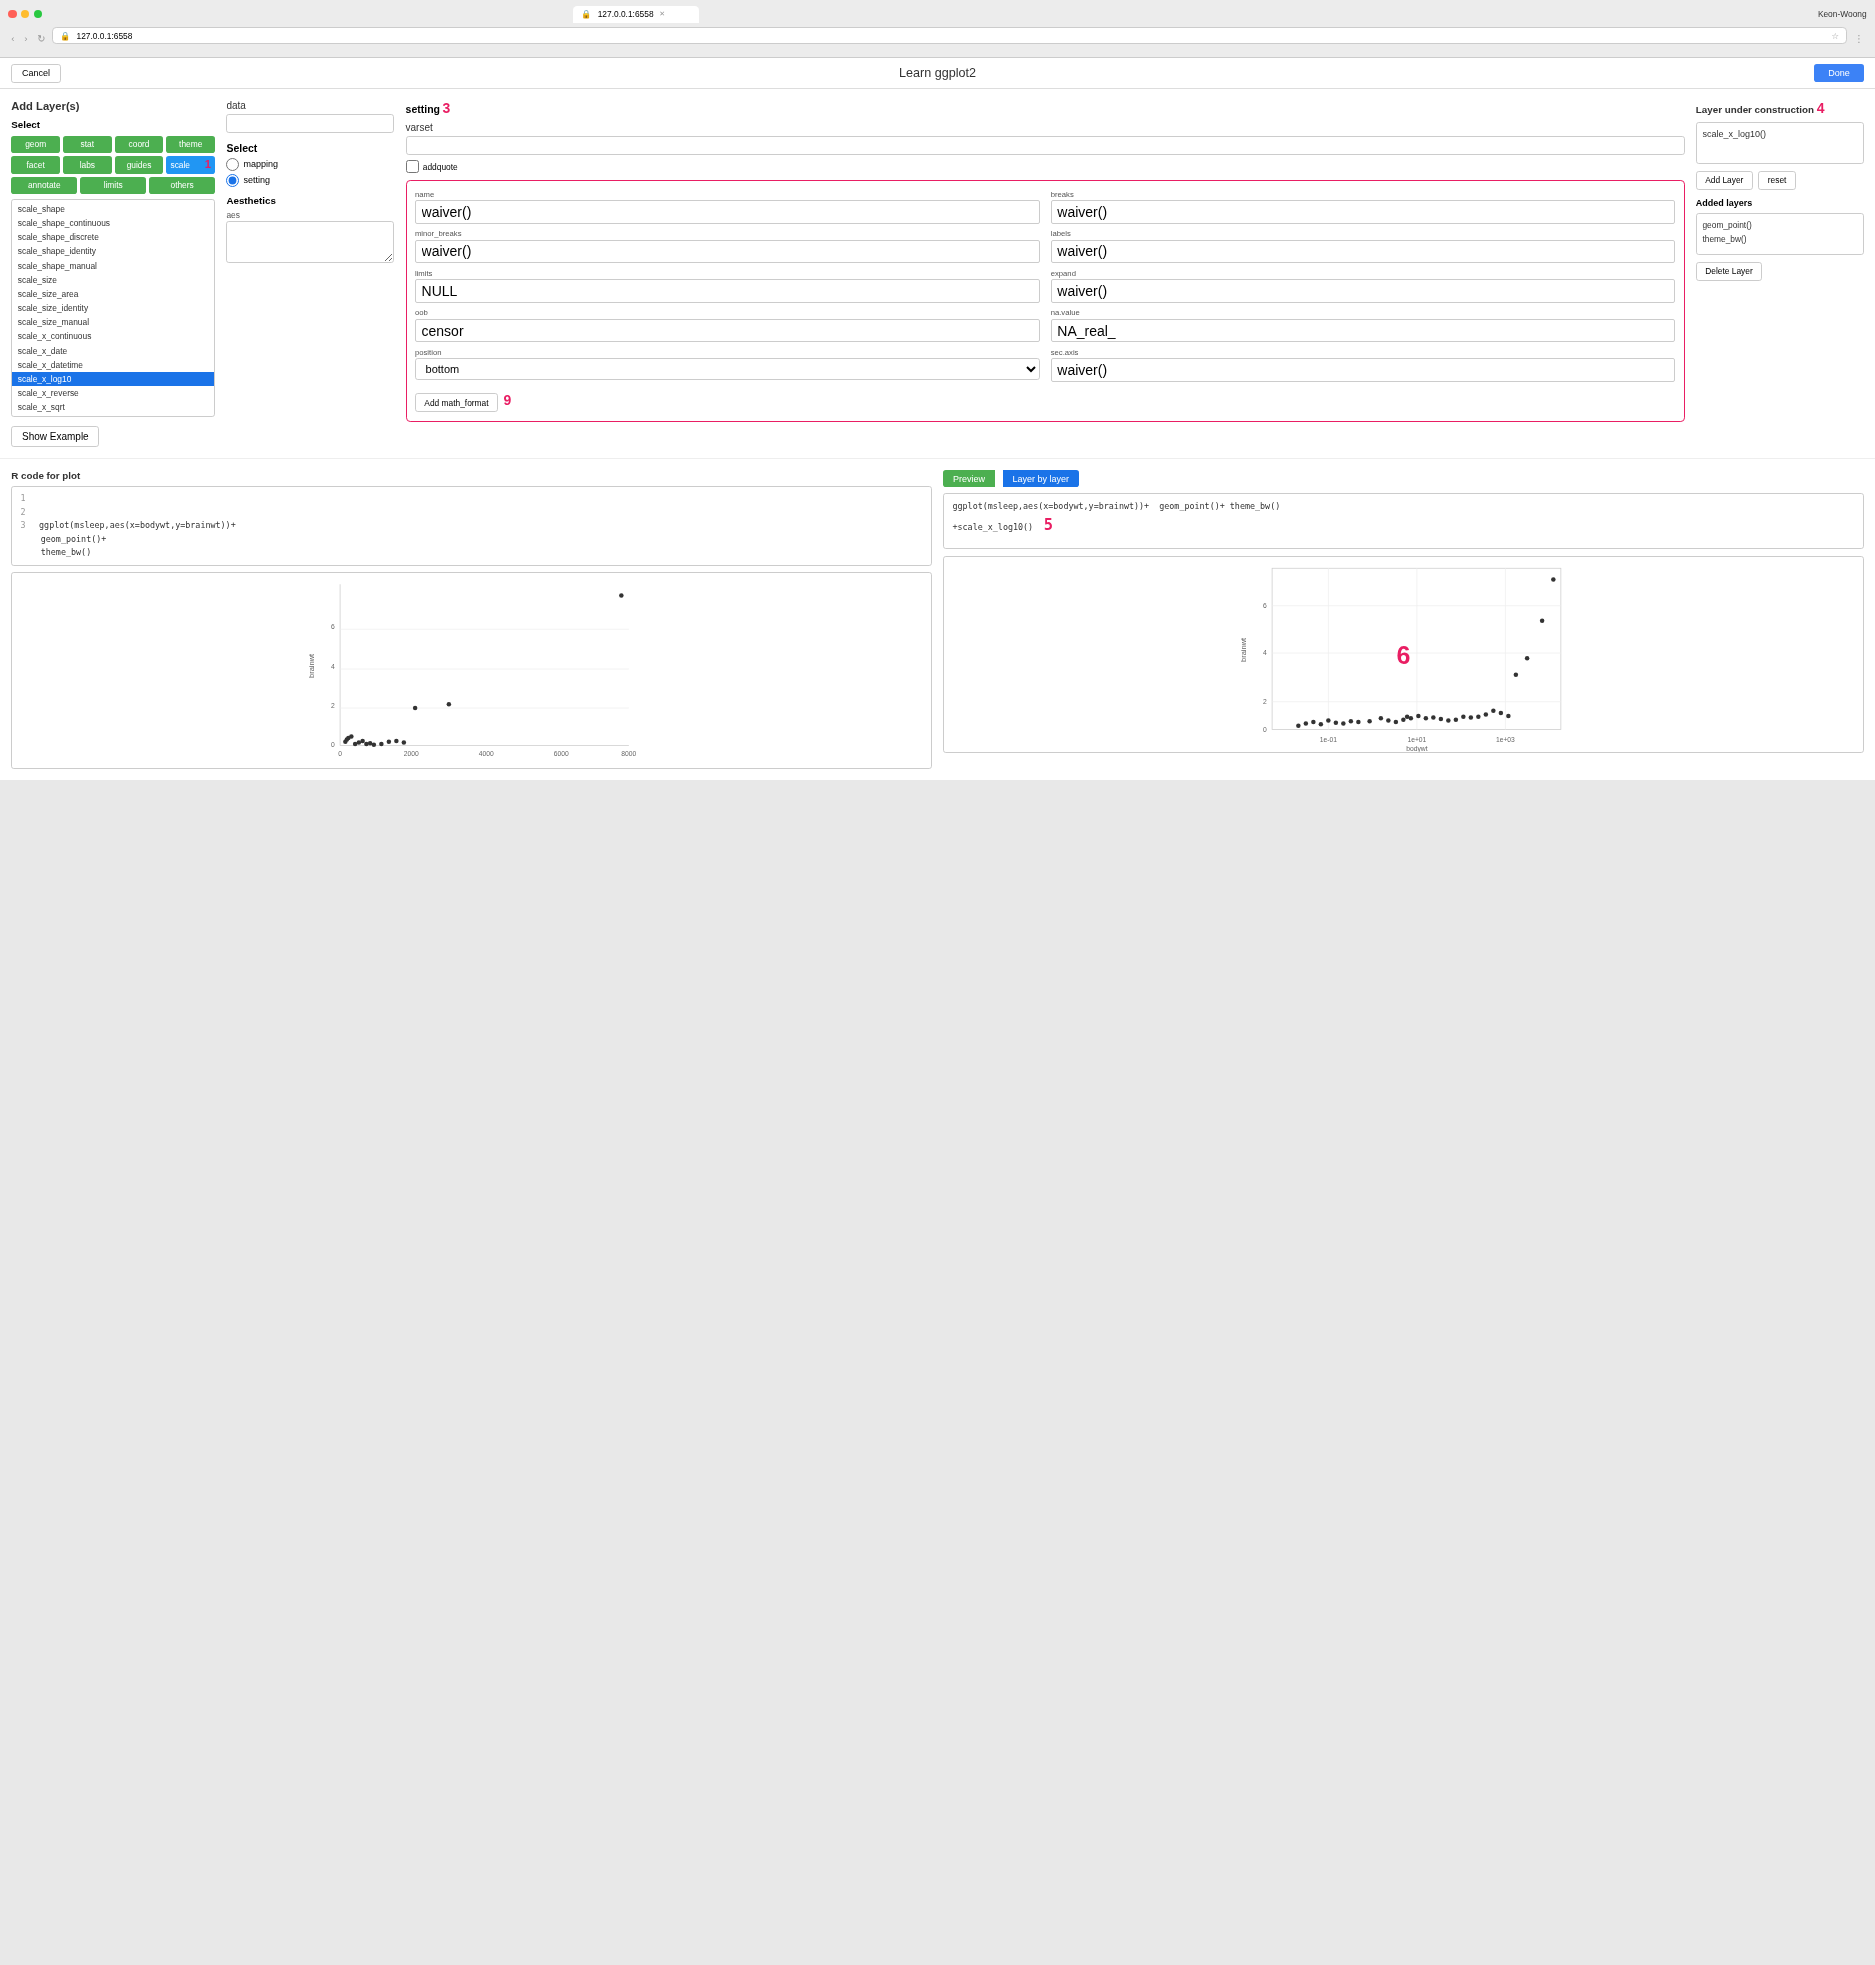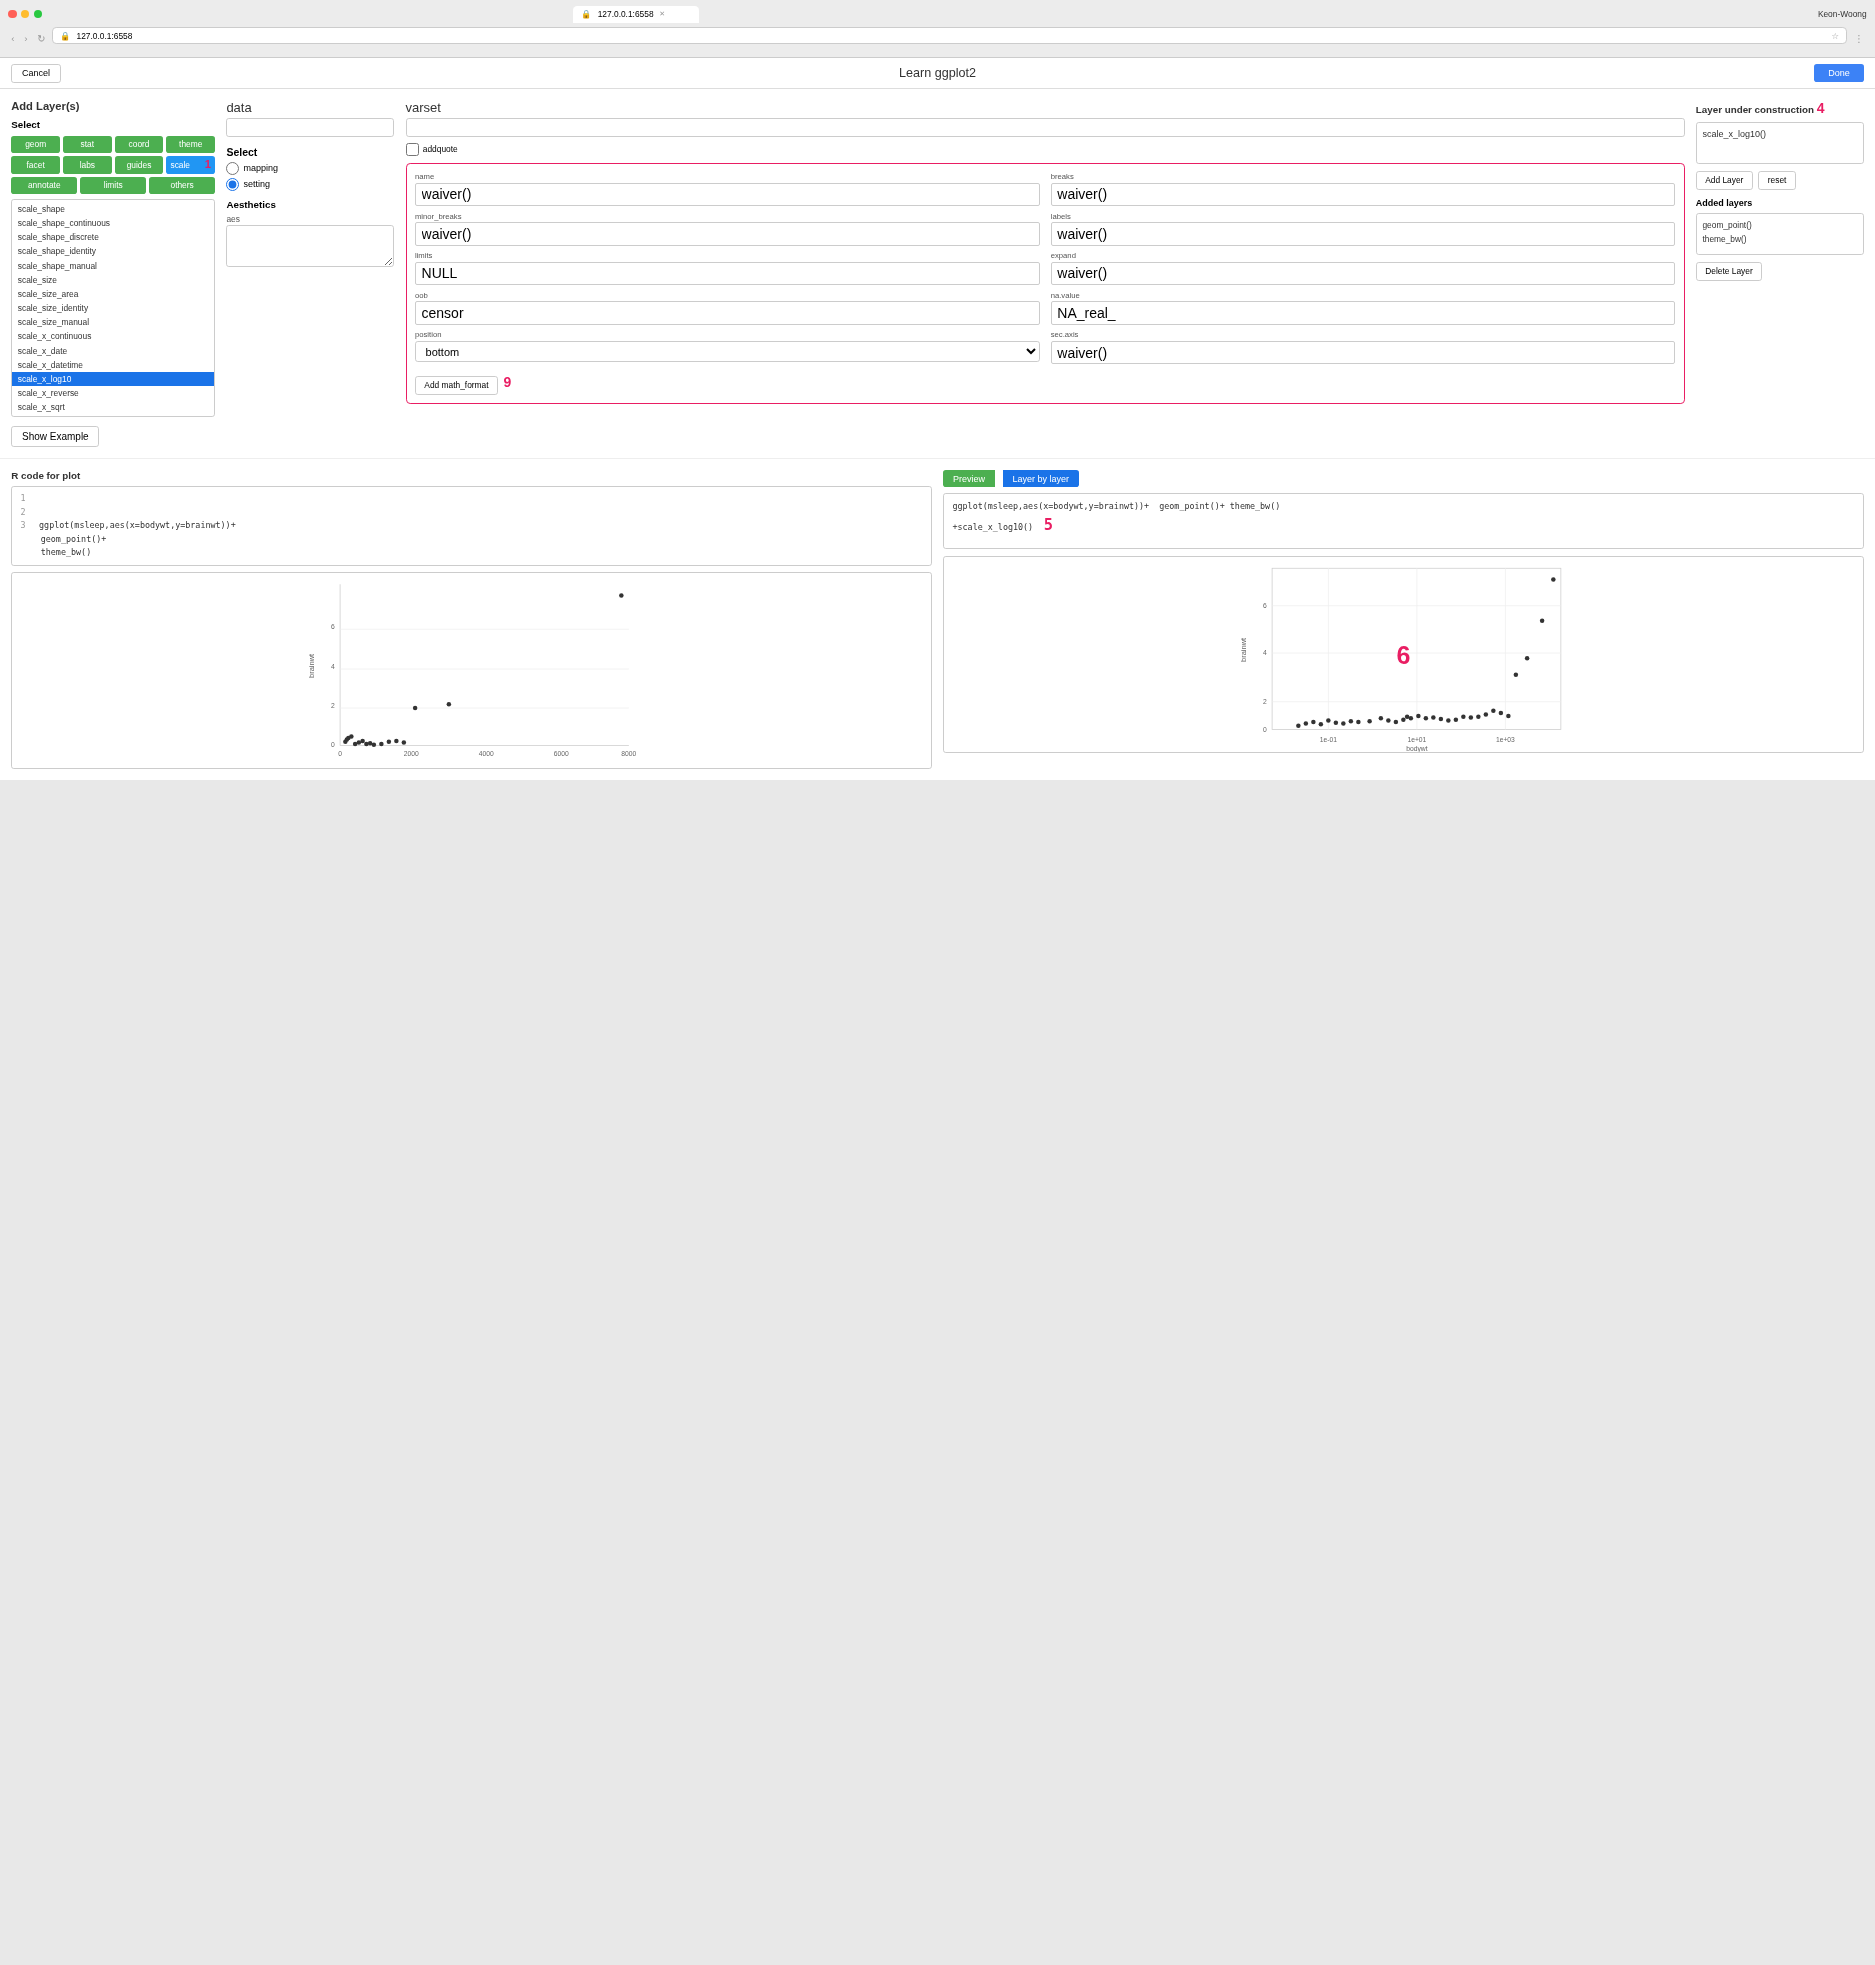--- a/index.html
+++ b/index.html
@@ -46,21 +46,21 @@
 
     .scale-list { border: 0.7px solid #ccc; border-radius: 2.8px; height: 218px; overflow-y: auto; padding: 1.4px 0; }
     .scale-item { padding: 2.1px 5.6px; font-size: 8.4px; color: #333; cursor: pointer; }
     .scale-item.selected { background: #1a73e8; color: white; }
 
     .show-example-btn { margin-top: 8.4px; background: white; border: 0.7px solid #ccc; border-radius: 2.8px; padding: 4.2px 9.8px; font-size: 10px; cursor: pointer; }
 
     
     .middle-panel { width: 168px; flex-shrink: 0; }
     .data-section { margin-bottom: 8.4px; }
-    .data-label { font-size: 13px; color: #333; margin-bottom: 2.8px; }
+    .data-label { font-size: 10px; color: #333; margin-bottom: 2.8px; }
     .data-input { width: 100%; border: 0.7px solid #ccc; border-radius: 2.8px; padding: 3.5px 5.6px; font-size: 8.4px; }
 
     .select-section { margin-bottom: 8.4px; }
     .select-heading { font-size: 10.5px; font-weight: 600; margin-bottom: 4.2px; }
     .radio-option { display: flex; align-items: center; gap: 4.2px; margin-bottom: 2.8px; font-size: 9px; }
     .radio-option input { accent-color: #1a73e8; }
 
     .aesthetics-section { margin-bottom: 5.6px; }
     .aesthetics-heading { font-size: 9.8px; font-weight: 600; margin-bottom: 4.2px; }
     .aes-label { font-size: 8.4px; color: #555; margin-bottom: 1.4px; }
@@ -232,20 +232,24 @@
       </div>
 
       <div class="aesthetics-section">
         <div class="aesthetics-heading">Aesthetics</div>
         <div class="aes-label">aes</div>
         <textarea class="aes-input" style="height: 42px; resize: vertical;"></textarea>
       </div>
     </div>
 
     <div class="setting-panel">
+      <div style="margin-bottom:5.6px;">
+        <span class="setting-heading">setting</span>
+        <span class="badge">3</span>
+      </div>
 
       <div class="data-section" style="margin-bottom:5.6px;">
         <div class="data-label">varset</div>
         <input class="data-input" type="text" value="" style="">
       </div>
 
       <div class="checkbox-row" style="margin-bottom:7px;">
         <input type="checkbox" id="addquote-cb" style="">
         <label for="addquote-cb">addquote</label>
       </div>

